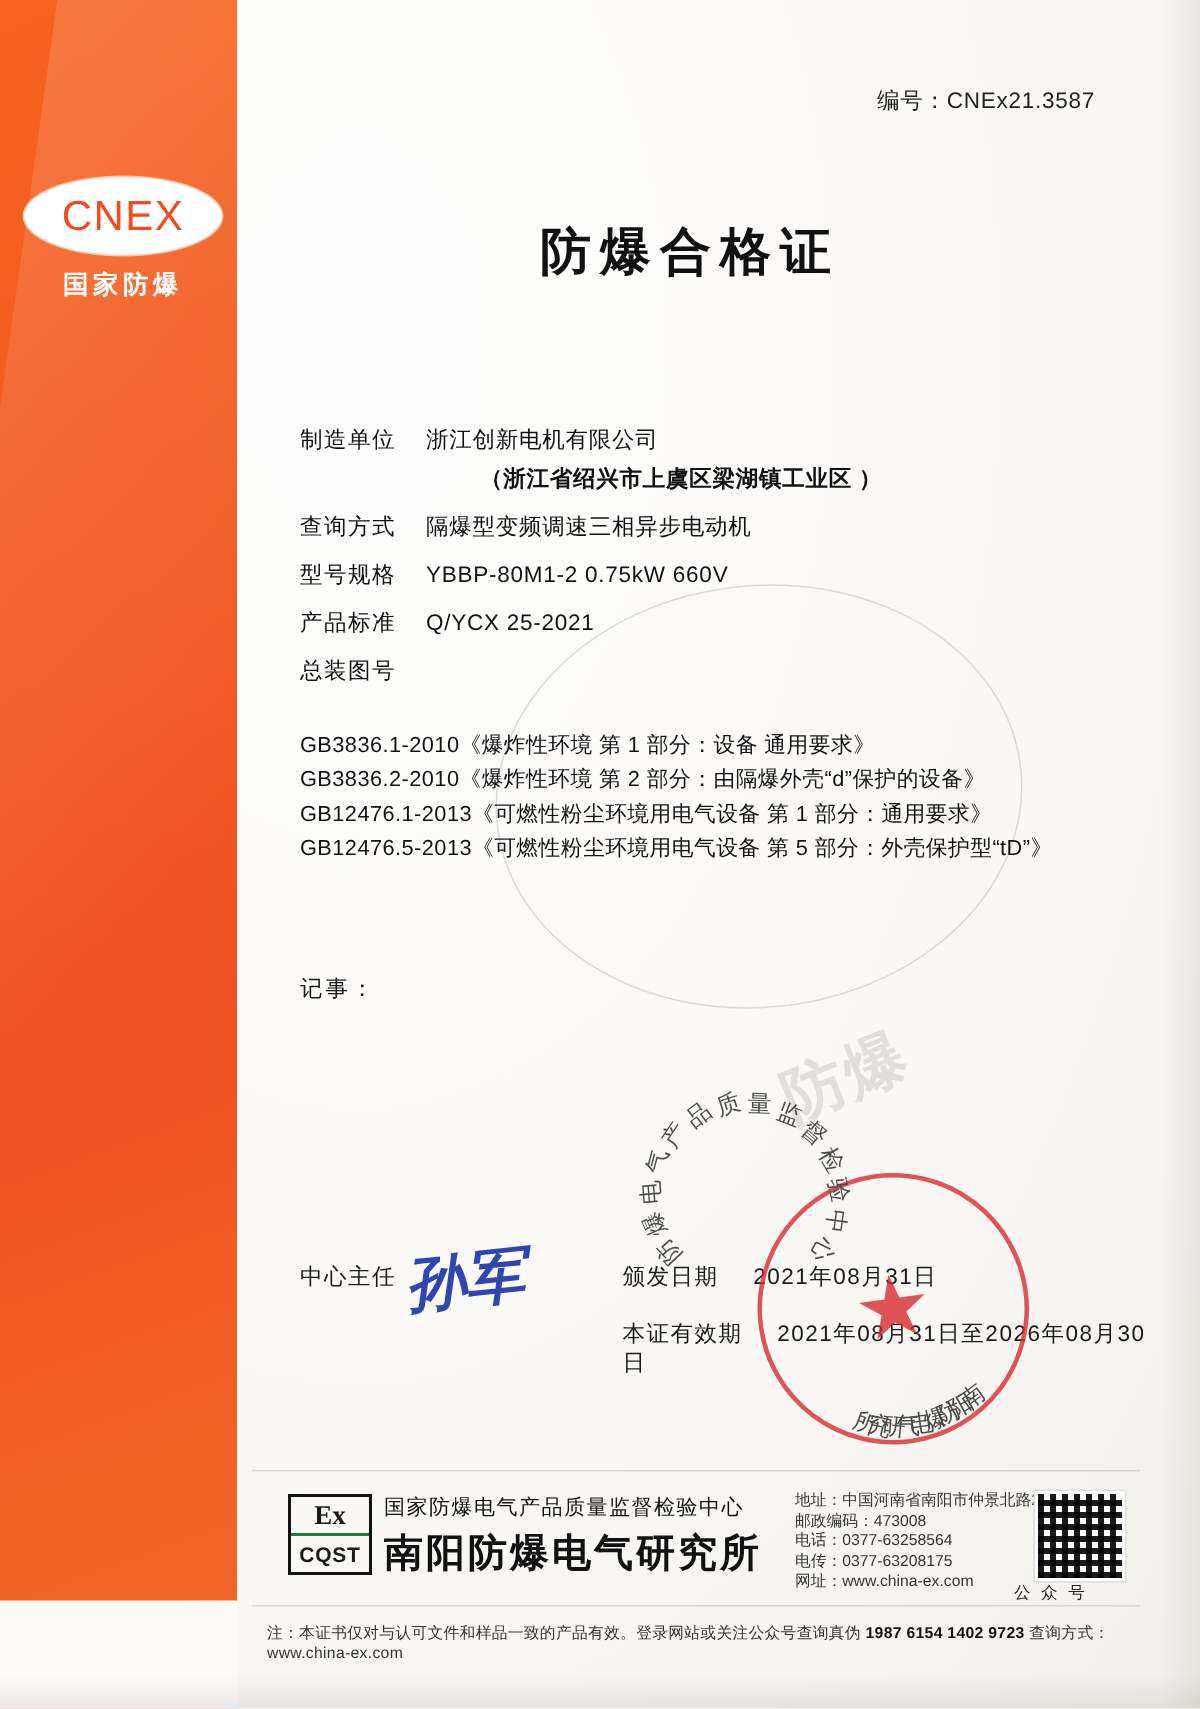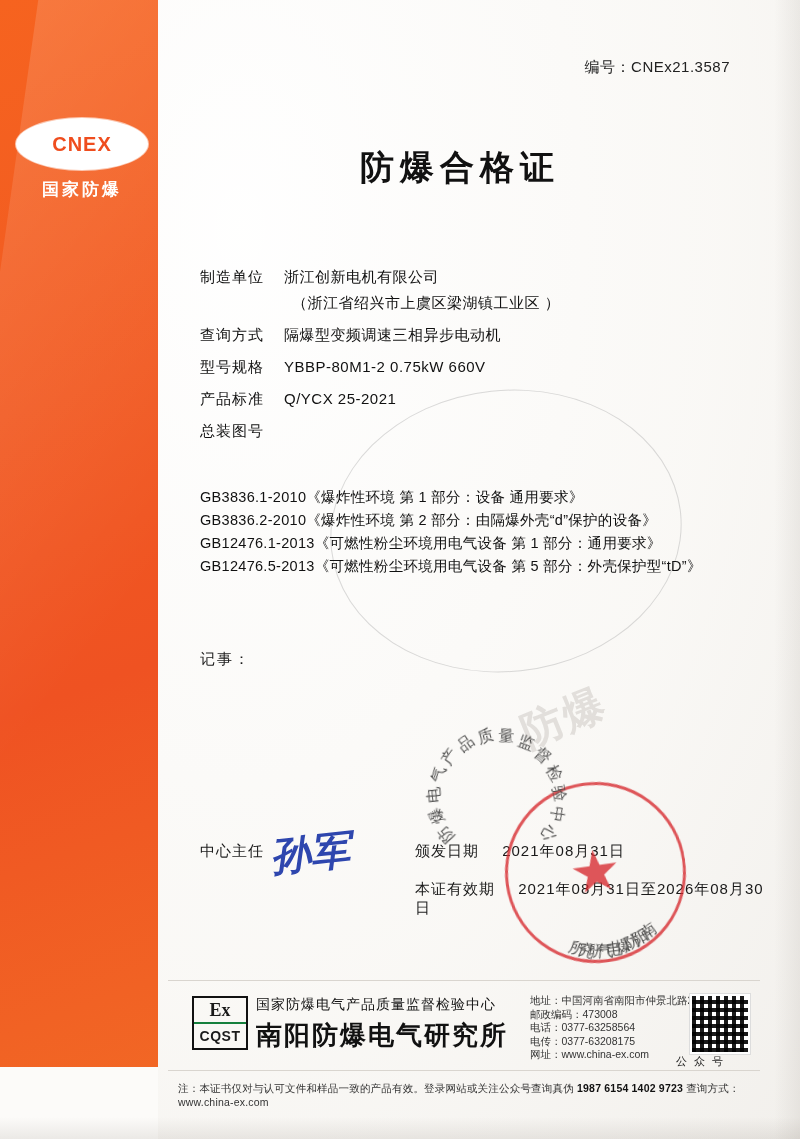--- a/index.html
+++ b/index.html
@@ -55,21 +55,21 @@
     position:absolute;left:12px;top:118px;width:140px;text-align:center;
   }
   .logo-oval{
     width:132px;height:52px;margin:0 auto;
     border-radius:50%;
     background:#ffffff;
     display:flex;align-items:center;justify-content:center;
     box-shadow:0 0 0 1px rgba(255,255,255,0.6);
   }
   .logo-oval span{
-    color:#ef4d1e;font-size:20px;font-weight:bold;letter-spacing:1px;
+    color:#ef4d1e;font-size:28px;font-weight:normal;letter-spacing:1px;
     font-family:"Liberation Sans", sans-serif;
   }
   .logo-sub{
     margin-top:8px;color:#ffffff;font-size:17px;font-weight:bold;letter-spacing:3px;
   }
 
   
   .serial{
     position:absolute;right:70px;top:58px;
     font-size:15px;color:#222;letter-spacing:0.5px;
@@ -91,27 +91,27 @@
   .wm-text{
     position:absolute;left:520px;top:690px;
     font-size:42px;font-weight:bold;color:rgba(180,175,170,0.35);
     transform:rotate(-22deg);
     letter-spacing:2px;
     pointer-events:none;
   }
 
   
   .fields{
-    position:absolute;left:200px;top:268px;width:560px;
+    position:absolute;left:200px;top:284px;width:560px;
     font-size:15px;color:#111;
   }
   .frow{display:flex;margin-bottom:13px;align-items:baseline;}
   .flabel{width:84px;flex:none;letter-spacing:1px;}
   .fvalue{flex:1;letter-spacing:0.5px;}
-  .fsub{margin:-6px 0 13px 92px;letter-spacing:0.5px;}
+  .fsub{margin:-6px 0 13px 120px;letter-spacing:0.5px;font-weight:bold;}
 
   .standards{
     position:absolute;left:200px;top:486px;width:570px;
     font-size:14.5px;line-height:23px;color:#111;letter-spacing:0.3px;
   }
   .notes-title{
     position:absolute;left:200px;top:650px;font-size:15px;letter-spacing:2px;
   }
   .notes{
     position:absolute;left:200px;top:676px;width:570px;

